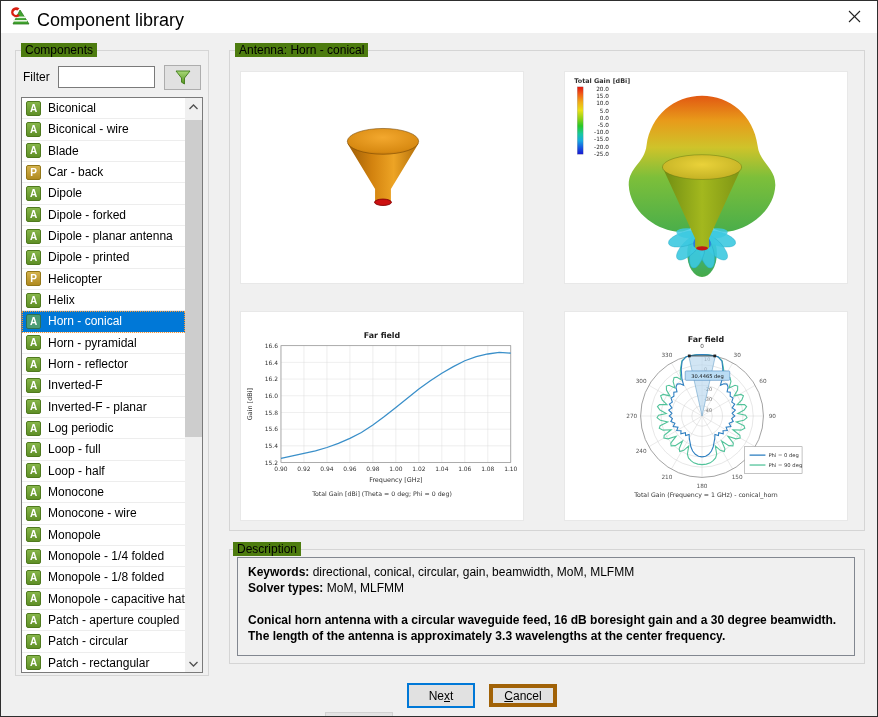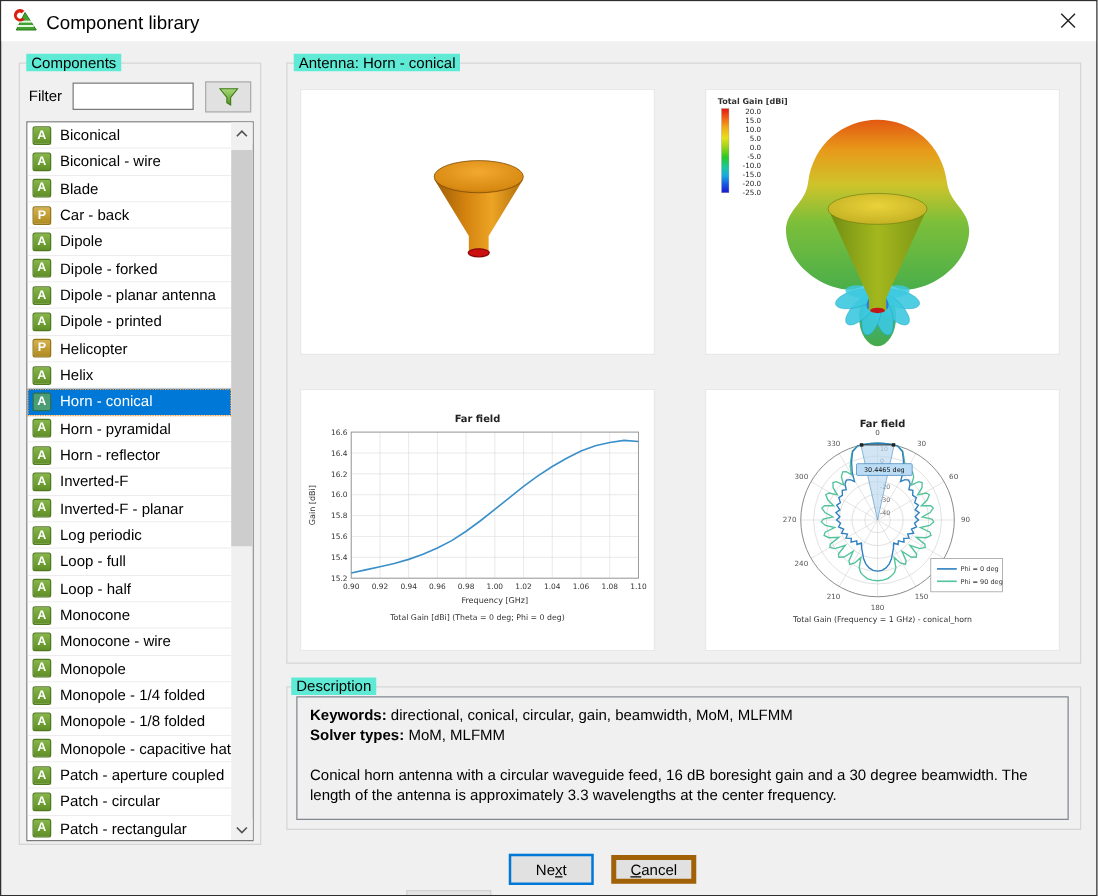--- a/index.html
+++ b/index.html
@@ -5,26 +5,26 @@
   html,body{margin:0;padding:0;background:#888;}
   *{box-sizing:border-box;}
   #window{
     position:relative;width:878px;height:717px;background:#f0f0f0;
     border:1px solid #2e2e2e;overflow:hidden;
     font-family:"Liberation Sans",sans-serif;font-size:12px;color:#000;
   }
   
   #titlebar{position:absolute;left:0;top:0;width:100%;height:32px;background:#ffffff;}
   #app-icon{position:absolute;left:9px;top:6px;width:20px;height:20px;}
-  #title-text{position:absolute;left:36px;top:9px;font-size:15px;white-space:nowrap;}
+  #title-text{position:absolute;left:36px;top:9px;font-size:18px;white-space:nowrap;}
   #close-btn{position:absolute;right:0;top:0;width:46px;height:31px;background:transparent;border:none;
     display:flex;align-items:center;justify-content:center;cursor:default;}
   
   .group{position:absolute;border:1px solid #d5d5d5;background:transparent;}
-  .group-label{position:absolute;background:#5eead4;padding:0 4px;z-index:3;white-space:nowrap;}
+  .group-label{position:absolute;background:#4d7c0f;padding:0 4px;z-index:3;white-space:nowrap;}
   #grp-components{left:14px;top:49px;width:194px;height:626px;}
   #lbl-components{left:20px;top:42px;}
   #grp-preview{left:228px;top:49px;width:636px;height:481px;}
   #lbl-preview{left:234px;top:42px;}
   #grp-desc{left:228px;top:548px;width:636px;height:115px;}
   #lbl-desc{left:232px;top:541px;}
   
   #filter-label{position:absolute;left:22px;top:69px;}
   #filter-input{position:absolute;left:57px;top:65px;width:97px;height:22px;border:1px solid #7a7a7a;
     background:#fff;font-family:inherit;font-size:12px;padding:0 3px;}
@@ -52,21 +52,21 @@
   .panel{position:absolute;background:#fff;border:1px solid #e8e8e8;}
   #panel-tl{left:239px;top:70px;width:284px;height:213px;}
   #panel-tr{left:563px;top:70px;width:284px;height:213px;}
   #panel-bl{left:239px;top:310px;width:284px;height:210px;}
   #panel-br{left:563px;top:310px;width:284px;height:210px;}
   .panel svg{display:block;}
   
   #desc-inner{position:absolute;left:236px;top:556px;width:618px;height:99px;
     border:1px solid #828790;padding:6px 10px;line-height:16px;}
   .desc-b{font-weight:bold;}
-  #desc-body{margin-top:16px;}
+  #desc-body{margin-top:16px;font-weight:bold;}
   
   .btn{position:absolute;font-family:inherit;font-size:12px;display:flex;
     align-items:center;justify-content:center;cursor:default;}
   #btn-back{left:324px;top:683px;width:68px;height:23px;background:#e3e3e3;
     border:1px solid #d2d2d2;color:#8f8f8f;margin-top:28px;}
   #btn-next{left:406px;top:682px;width:68px;height:25px;background:#e1e1e1;
     border:2px solid #0078d7;color:#000;}
   #btn-cancel{left:488px;top:683px;width:68px;height:23px;background:#e1e1e1;
     border:4px solid #a16207;color:#000;}
   .mn{text-decoration:underline;}

